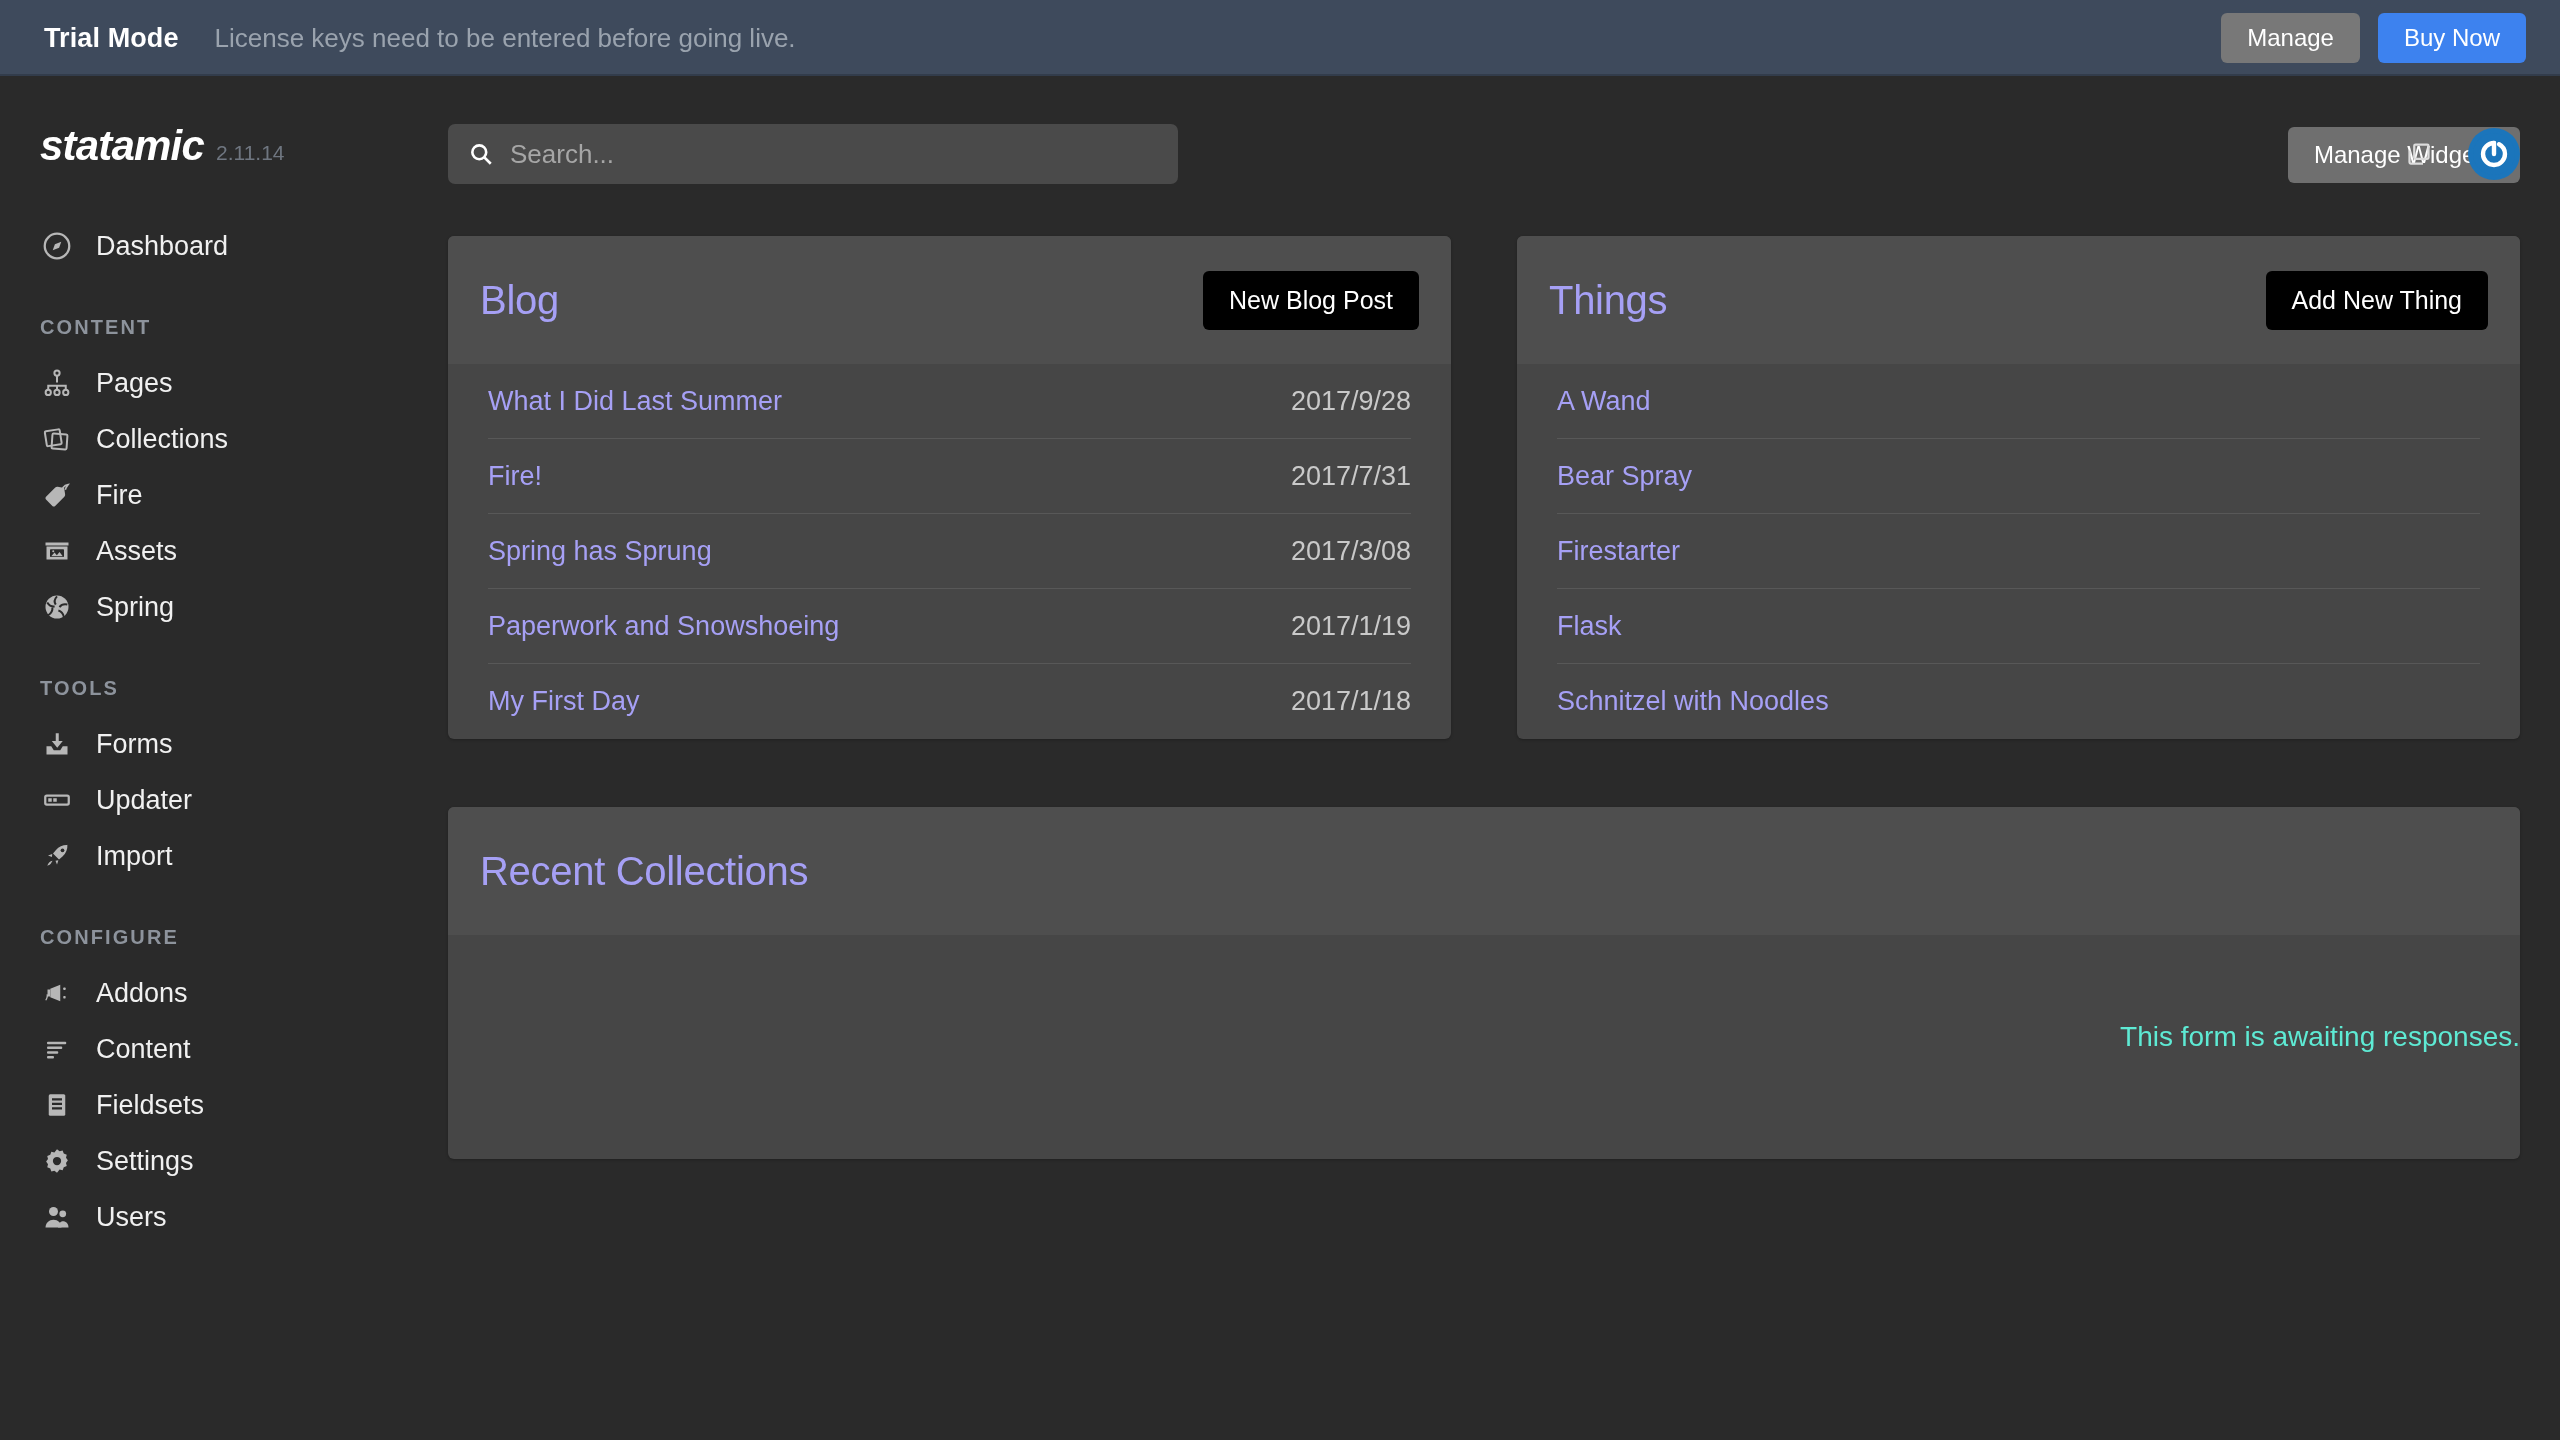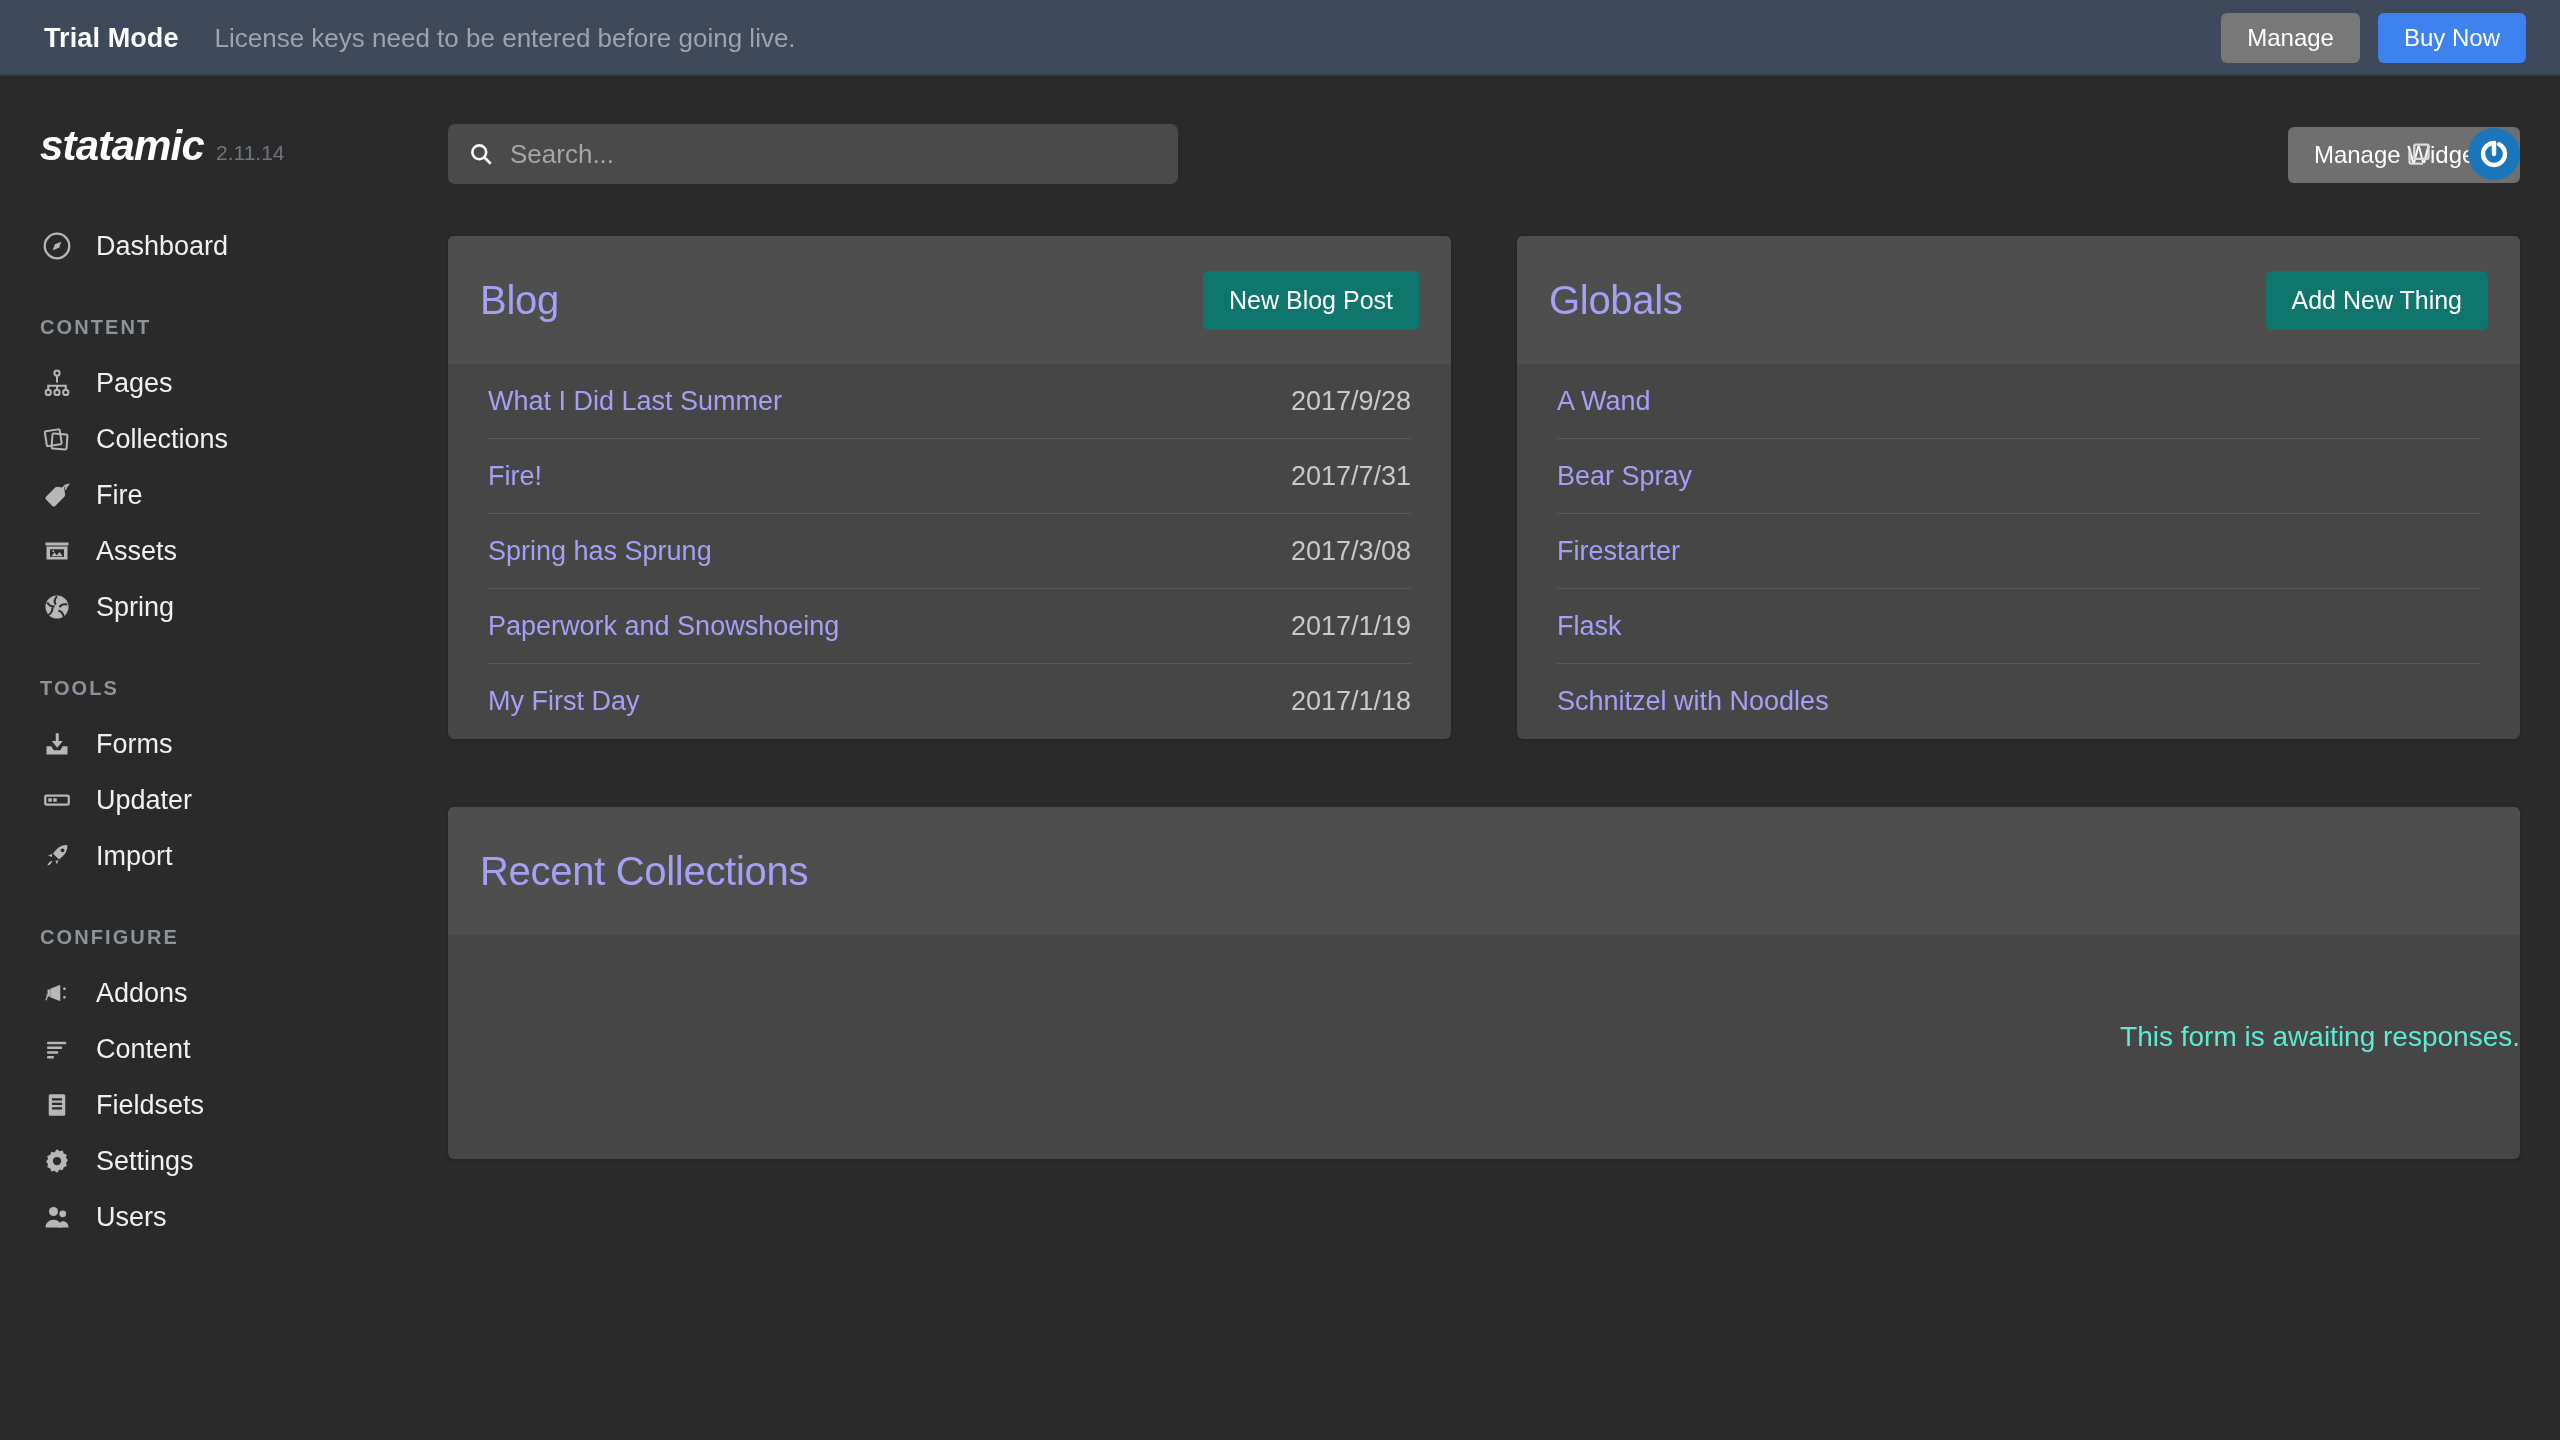--- a/index.html
+++ b/index.html
@@ -220,21 +220,21 @@
     height: 128px;
   }
   .widget-title {
     color: #a6a0f5;
     font-size: 40px;
     font-weight: 400;
     letter-spacing: -0.3px;
   }
   .widget-action {
     margin-left: auto;
-    background: #0f766e;
+    background: #000000;
     color: #ffffff;
     font-size: 25px;
     padding: 15px 26px;
     border-radius: 6px;
   }
   .widget-body { padding: 0 40px; }
   .row {
     display: flex;
     align-items: center;
     height: 75px;
@@ -510,21 +510,21 @@
             </div>
             <div class="row">
               <span class="row-title">My First Day</span>
               <span class="row-meta">2017/1/18</span>
             </div>
           </div>
         </section>
 
         <section class="widget">
           <div class="widget-head">
-            <h2 class="widget-title">Globals</h2>
+            <h2 class="widget-title">Things</h2>
             <button class="btn widget-action">Add New Thing</button>
           </div>
           <div class="widget-body">
             <div class="row">
               <span class="row-title">A Wand</span>
             </div>
             <div class="row">
               <span class="row-title">Bear Spray</span>
             </div>
             <div class="row">

